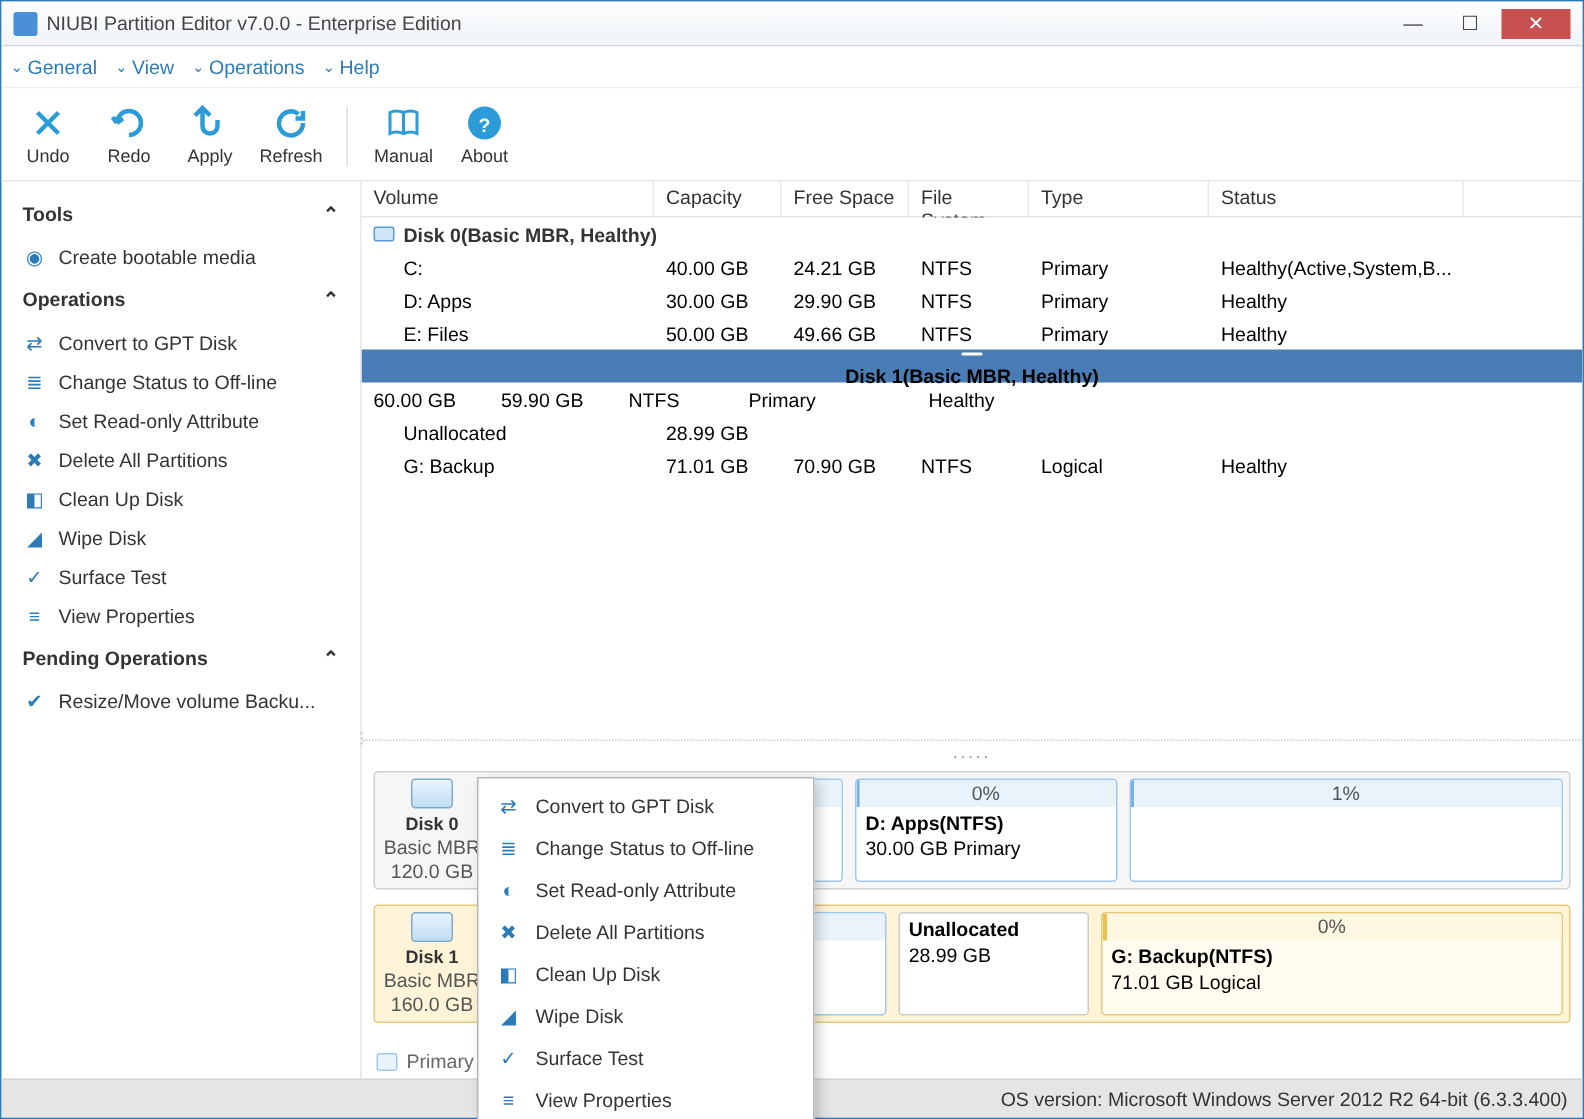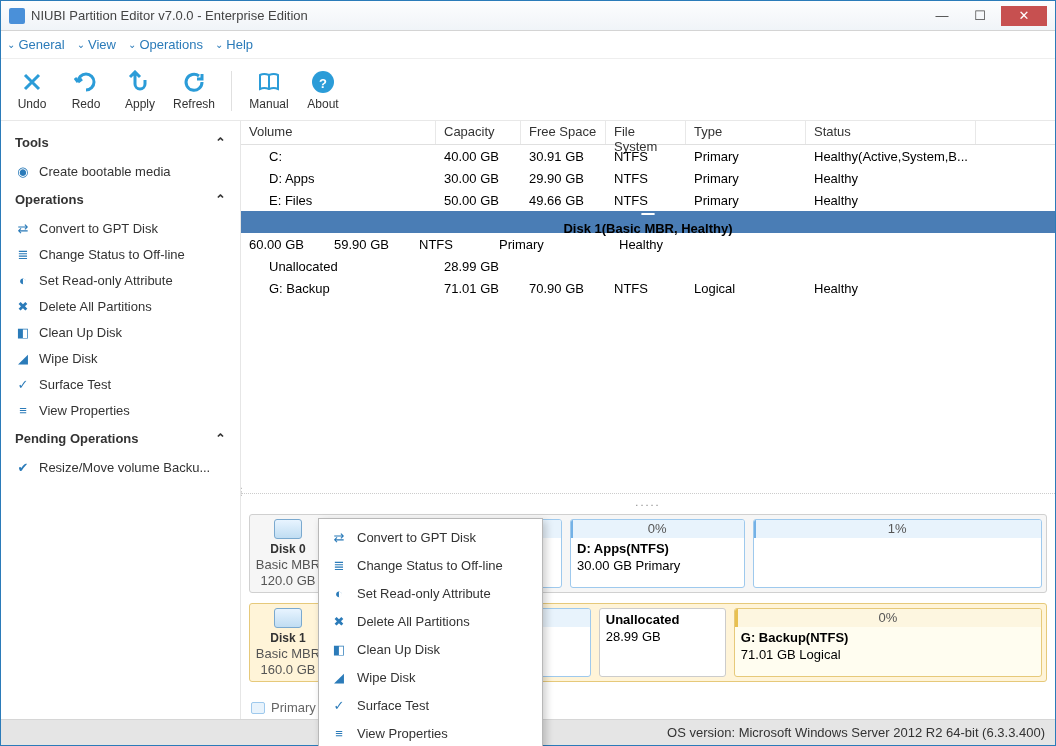--- a/index.html
+++ b/index.html
@@ -198,24 +198,28 @@
   <div class="content">
     <div class="tbl-hdr">
       <div class="col-vol">Volume</div>
       <div class="col-cap">Capacity</div>
       <div class="col-free">Free Space</div>
       <div class="col-fs">File System</div>
       <div class="col-type">Type</div>
       <div class="col-stat">Status</div>
     </div>
     <div id="tbl-body" style="flex:0 0 auto;">
+        <div class="disk-hdr">
+          <span class="dicon"></span>
+          <span>Disk 0(Basic MBR, Healthy)</span>
+        </div>
         <div class="row">
           <div class="col-vol indent">C:</div>
           <div class="col-cap">40.00 GB</div>
-          <div class="col-free">30.91 GB</div>
+          <div class="col-free">24.21 GB</div>
           <div class="col-fs">NTFS</div>
           <div class="col-type">Primary</div>
           <div class="col-stat">Healthy(Active,System,B...</div>
         </div>
         <div class="row">
           <div class="col-vol indent">D: Apps</div>
           <div class="col-cap">30.00 GB</div>
           <div class="col-free">29.90 GB</div>
           <div class="col-fs">NTFS</div>
           <div class="col-type">Primary</div>

